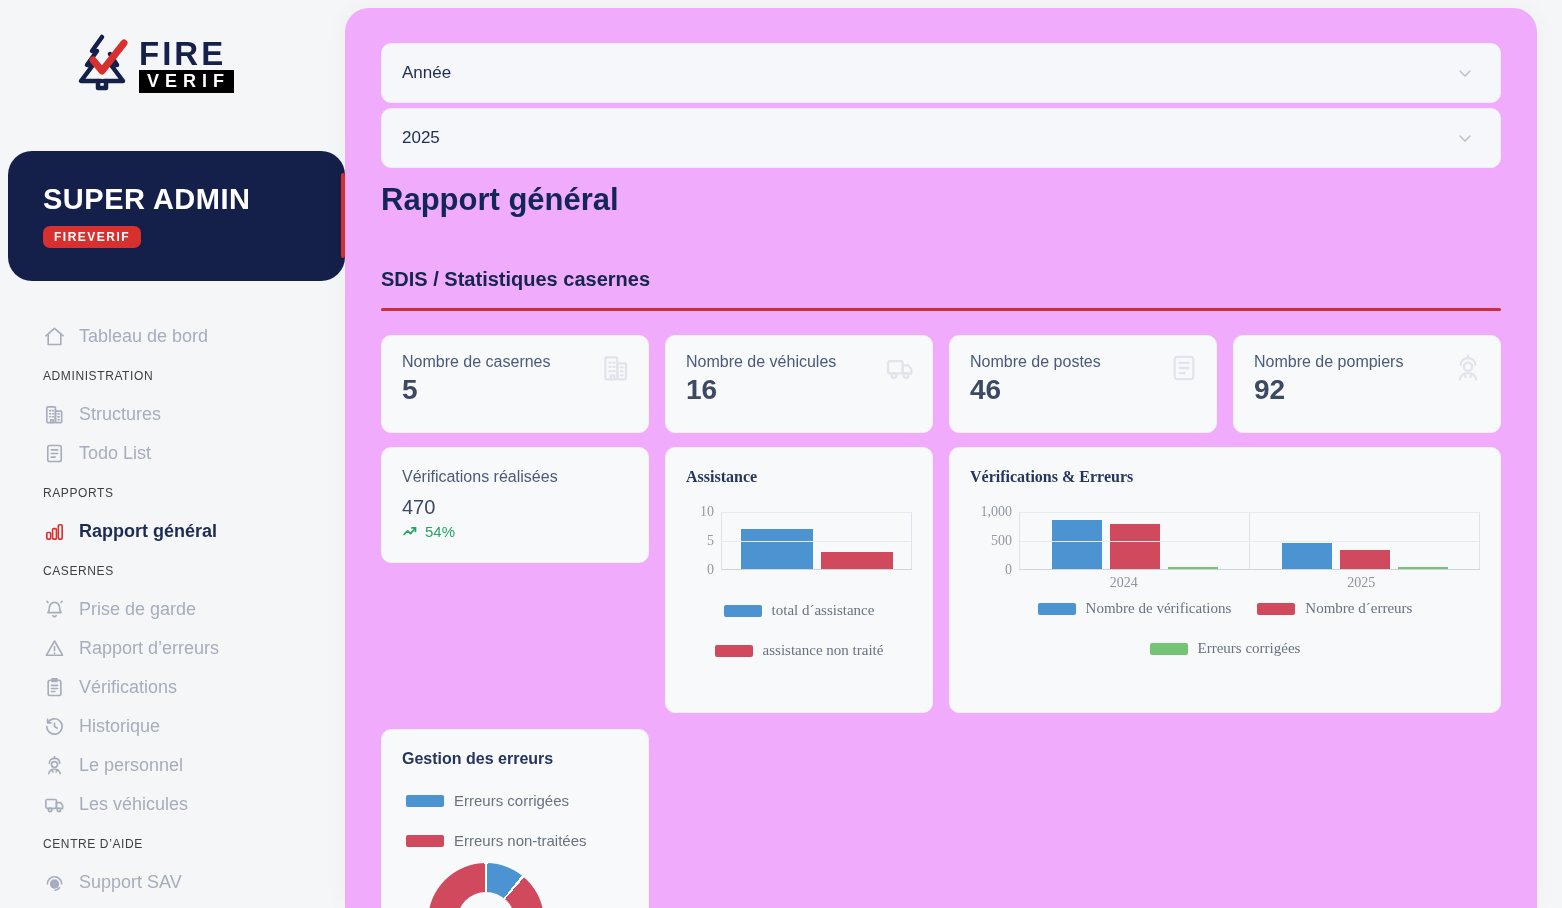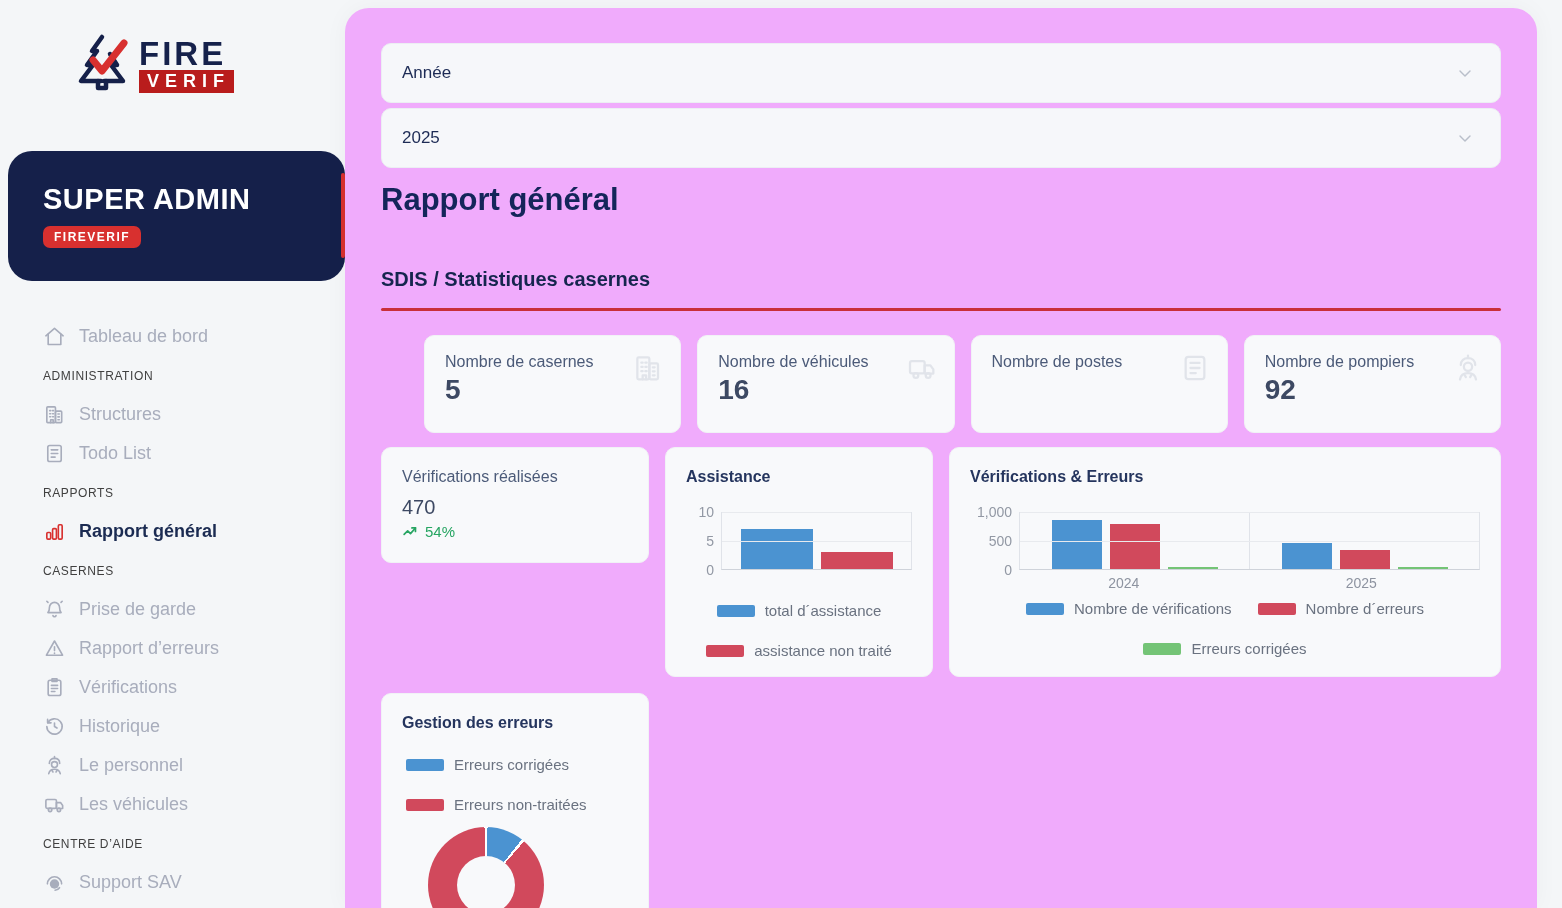--- a/index.html
+++ b/index.html
@@ -8,21 +8,21 @@
     font-family:"Liberation Sans", sans-serif;
     background:#f4f6f8;
     color:#1c2b52;
     position:relative;
   }
   
   .sidebar { position:absolute; left:0; top:0; width:345px; height:908px; }
   .logo { margin:33px 0 0 73px; display:flex; align-items:center; }
   .logo-text { margin-left:8px; display:flex; flex-direction:column; }
   .logo-fire { font-size:33px; font-weight:800; letter-spacing:3px; color:#15214b; line-height:32px; }
-  .logo-verif { background:#b91c1c; color:#fff; font-size:18px; font-weight:800; letter-spacing:6px; padding:1px 4px 2px 8px; line-height:20px;text-align:right; }
+  .logo-verif { background:#000000; color:#fff; font-size:18px; font-weight:800; letter-spacing:6px; padding:1px 4px 2px 8px; line-height:20px;text-align:right; }
   .profile-box {
     margin-top:54px; margin-left:8px; width:337px; height:130px;
     background:#15204a; border-radius:24px; position:relative;
     padding:32px 0 0 35px;
   }
   .profile-name { color:#fff; font-size:29px; font-weight:700; letter-spacing:0.5px; }
   .profile-badge {
     display:inline-block; margin-top:10px; background:#d8302f; color:#fff;
     font-size:12px; font-weight:700; letter-spacing:1.5px; padding:4px 11px; border-radius:7px;
   }
@@ -52,41 +52,41 @@
     height:60px; background:#f6f7fa; border:1px solid #eceef3; border-radius:10px;
     display:flex; align-items:center; justify-content:space-between;
     padding:0 25px 0 20px; margin-bottom:5px; cursor:pointer;
     font-size:17px; color:#1d2b55;
   }
   .chev { width:20px; height:20px; display:inline-flex; color:#b9bfca; }
   .page-title { margin-top:14px; font-size:31px; font-weight:700; color:#14255a; }
   .section-title { margin-top:50px; font-size:20px; font-weight:700; color:#15254e; }
   .red-rule { margin-top:17px; height:3px; background:#c93039; border-radius:2px; }
 
-  .stats-grid { margin-top:24px; display:grid; grid-template-columns:repeat(4,1fr); gap:16px;margin-left:43px; }
+  .stats-grid { margin-top:24px; display:grid; grid-template-columns:repeat(4,1fr); gap:16px; }
   .stat-card {
     background:#f8f9fb; border:1px solid #f1f2f6; border-radius:10px;
     height:98px; padding:17px 18px 0 20px; position:relative;
   }
   .stat-label { font-size:16px; color:#4b5a78; }
   .stat-value { margin-top:3px; font-size:28px; font-weight:700; color:#3d4963; }
   .stat-icon { position:absolute; top:16px; right:16px; width:32px; height:32px; color:#e1e4ea; }
   .stat-icon svg { width:32px; height:32px; }
 
   .row2 { margin-top:14px; display:grid; grid-template-columns:268px 268px 1fr; gap:16px; align-items:start; }
   .card {
     background:#f8f9fb; border:1px solid #f1f2f6; border-radius:10px; padding:20px;
   }
   .card-title { font-size:16px; font-weight:700; color:#25355e; }
   .kpi-card { height:116px; }
   .kpi-value { margin-top:10px; font-size:20px; font-weight:400; color:#3d4963; }
   .kpi-trend { margin-top:4px; display:flex; align-items:center; gap:6px; color:#27a562; font-size:15px; }
   .kpi-trend svg { width:17px; height:17px; }
 
-  .chart-card { height:230px; }
+  .chart-card { height:266px;font-family:Liberation Serif, serif; }
   .chart-wrap { display:flex; margin-top:26px; }
   .yaxis { position:relative; width:28px; margin-right:7px; height:58px; flex:0 0 auto; }
   .yaxis.wide { width:42px; }
   .ylab { position:absolute; right:0; transform:translateY(-50%); font-size:14px; color:#9298a4; white-space:nowrap; }
   .plot {
     position:relative; flex:1; height:58px; display:flex;
     border-bottom:1px solid #cfd3da; border-left:1px solid #e0e3e9; border-right:1px solid #e0e3e9;
   }
   .gridline { position:absolute; left:0; right:0; height:1px; background:#e8eaee; }
   .bar-group { flex:1; display:flex; align-items:flex-end; justify-content:center; gap:8px; }
@@ -301,20 +301,21 @@
         <div class="stat-value">16</div>
         <span class="stat-icon"><svg viewBox="0 0 24 24" stroke="currentColor" stroke-width="1.7" stroke-linecap="round" stroke-linejoin="round" fill="none">
             <rect x="3" y="6.8" width="11" height="9.2" rx="1.4"></rect>
             <path d="M14 10h4.3l2.2 3v3.2H14z"></path>
             <circle cx="7.4" cy="17.6" r="1.8"></circle>
             <circle cx="16.6" cy="17.6" r="1.8"></circle>
           </svg></span>
       </div>
       <div class="stat-card">
         <div class="stat-label">Nombre de postes</div>
+        <div class="stat-value">46</div>
         <span class="stat-icon"><svg viewBox="0 0 24 24" stroke="currentColor" stroke-width="1.7" stroke-linecap="round" stroke-linejoin="round" fill="none">
             <rect x="5" y="3.6" width="14" height="16.8" rx="2"></rect>
             <path d="M8.6 8.2h6.8M8.6 12h6.8M8.6 15.8h4"></path>
           </svg></span>
       </div>
       <div class="stat-card">
         <div class="stat-label">Nombre de pompiers</div>
         <div class="stat-value">92</div>
         <span class="stat-icon"><svg viewBox="0 0 24 24" stroke="currentColor" stroke-width="1.7" stroke-linecap="round" stroke-linejoin="round" fill="none">
             <path d="M6.6 9.8C6.6 6.3 9 4.6 12 4.6s5.4 1.7 5.4 5.2"></path>

